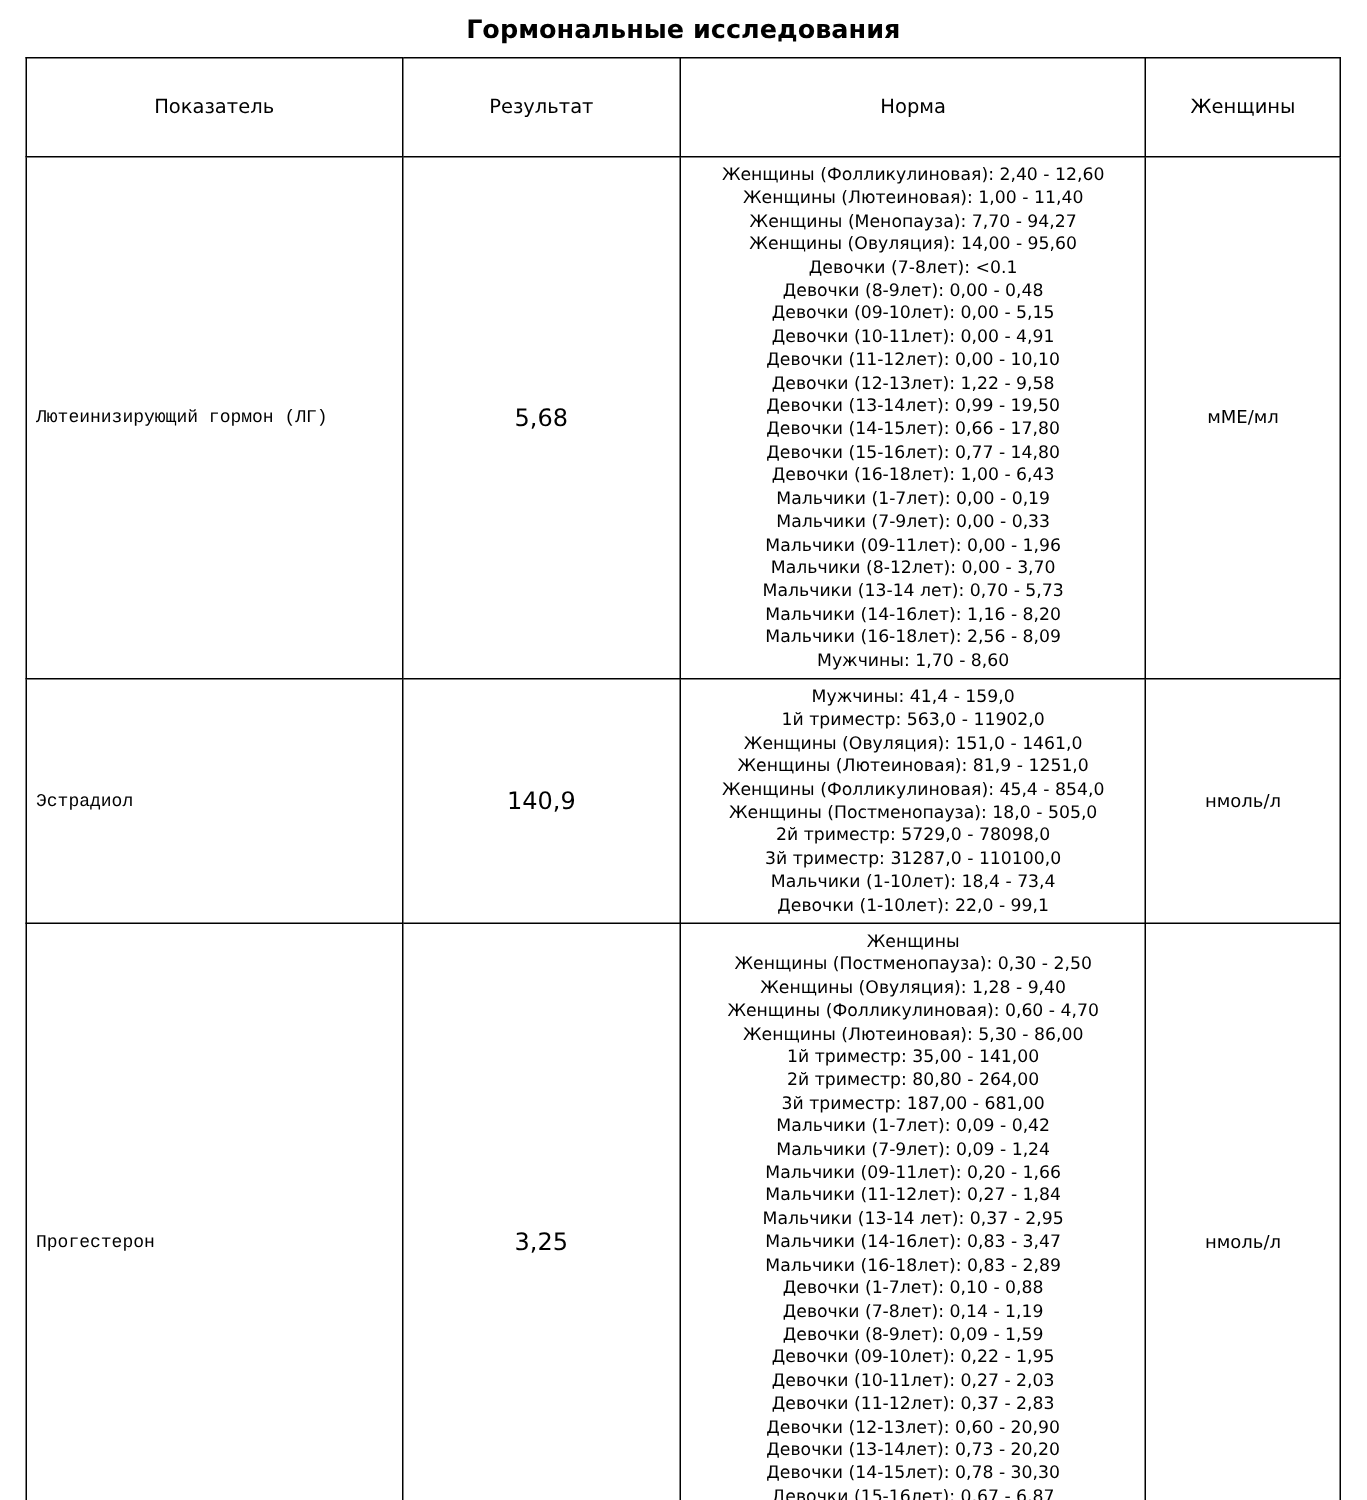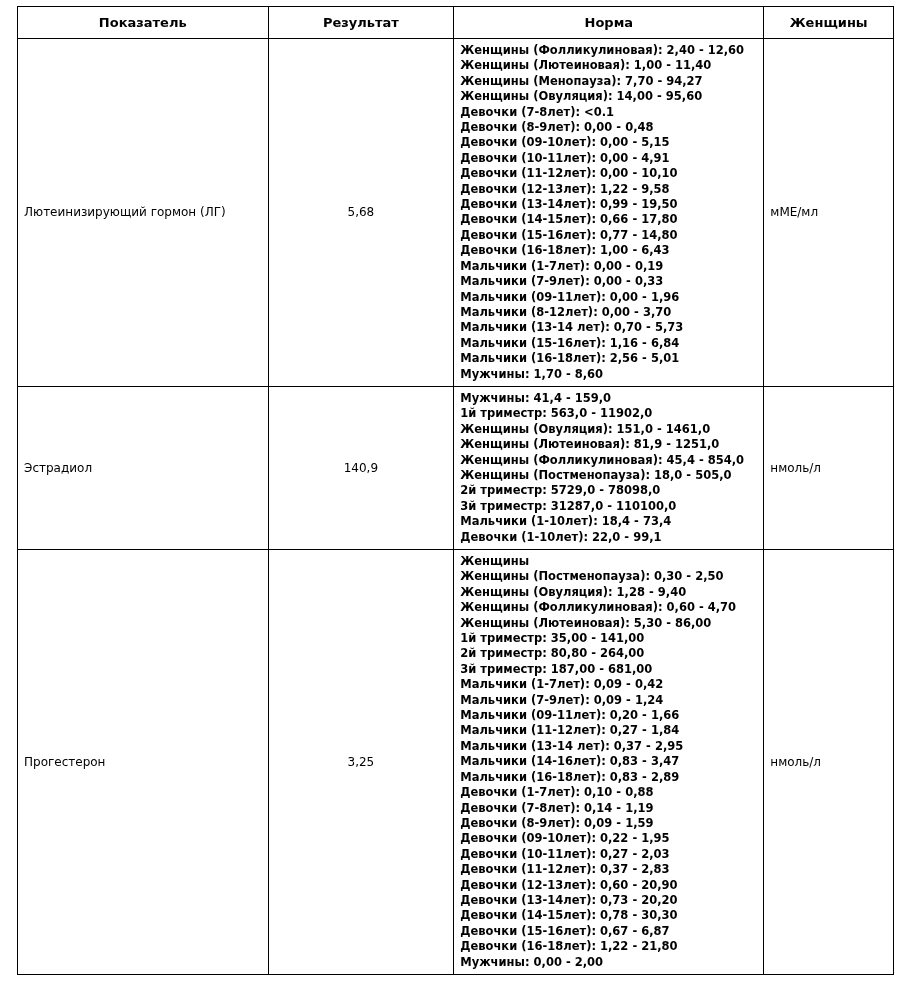--- a/index.html
+++ b/index.html
@@ -27,56 +27,58 @@
     table-layout: fixed;
   }
   table.results th,
   table.results td {
     border: 1px solid #000000;
     vertical-align: middle;
     padding: 4px 6px;
     box-sizing: border-box;
   }
   table.results th {
-    font-weight: bold;
+    font-weight: normal;
     font-size: 13px;
     text-align: center;
-    padding: 8px 6px;
+    padding: 25px 6px;
   }
   col.col-indicator { width: 28.6%; }
   col.col-result    { width: 21.2%; }
   col.col-norm      { width: 35.4%; }
   col.col-units     { width: 14.8%; }
   td.cell-indicator {
     text-align: left;
     font-size: 12px;
     padding-left: 10px;
+    font-family: Liberation Mono, monospace;
   }
   td.cell-result {
     text-align: center;
-    font-size: 12px;
+    font-size: 16px;
   }
   td.cell-norm {
+    text-align: center;
     padding: 3px 4px;
-    font-weight: bold;
   }
   td.cell-units {
-    text-align: left;
+    text-align: center;
     font-size: 12px;
   }
   .norm-line {
     font-size: 11.5px;
     line-height: 15.4px;
     white-space: nowrap;
   }
 </style>
 </head>
 <body>
 
 <div class="page">
+  <h1 class="page-title">Гормональные исследования</h1>
 
   <table class="results">
     <colgroup>
       <col class="col-indicator">
       <col class="col-result">
       <col class="col-norm">
       <col class="col-units">
     </colgroup>
     <thead>
       <tr>
@@ -104,22 +106,22 @@
             <div class="norm-line">Девочки (12-13лет): 1,22 - 9,58</div>
             <div class="norm-line">Девочки (13-14лет): 0,99 - 19,50</div>
             <div class="norm-line">Девочки (14-15лет): 0,66 - 17,80</div>
             <div class="norm-line">Девочки (15-16лет): 0,77 - 14,80</div>
             <div class="norm-line">Девочки (16-18лет): 1,00 - 6,43</div>
             <div class="norm-line">Мальчики (1-7лет): 0,00 - 0,19</div>
             <div class="norm-line">Мальчики (7-9лет): 0,00 - 0,33</div>
             <div class="norm-line">Мальчики (09-11лет): 0,00 - 1,96</div>
             <div class="norm-line">Мальчики (8-12лет): 0,00 - 3,70</div>
             <div class="norm-line">Мальчики (13-14 лет): 0,70 - 5,73</div>
-            <div class="norm-line">Мальчики (15-16лет): 1,16 - 6,84</div>
-            <div class="norm-line">Мальчики (16-18лет): 2,56 - 5,01</div>
+            <div class="norm-line">Мальчики (14-16лет): 1,16 - 8,20</div>
+            <div class="norm-line">Мальчики (16-18лет): 2,56 - 8,09</div>
             <div class="norm-line">Мужчины: 1,70 - 8,60</div>
           </td>
           <td class="cell-units">мМЕ/мл</td>
         </tr>
         <tr>
           <td class="cell-indicator">Эстрадиол</td>
           <td class="cell-result">140,9</td>
           <td class="cell-norm">
             <div class="norm-line">Мужчины: 41,4 - 159,0</div>
             <div class="norm-line">1й триместр: 563,0 - 11902,0</div>

